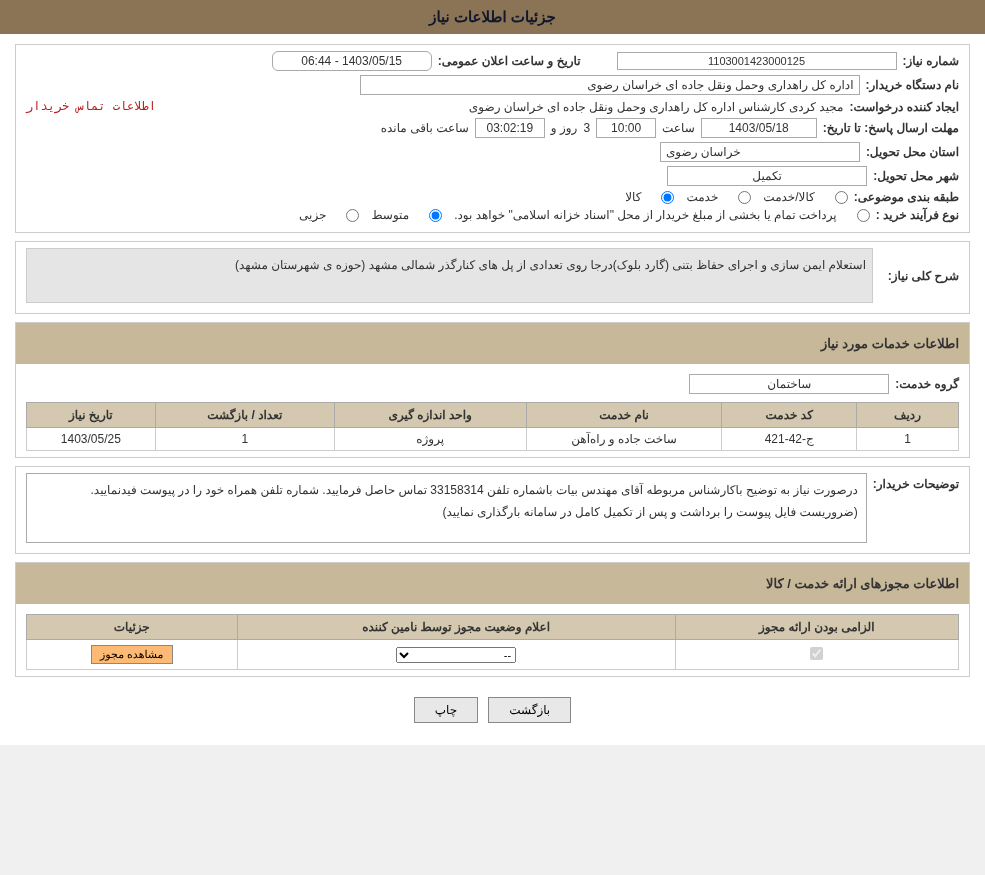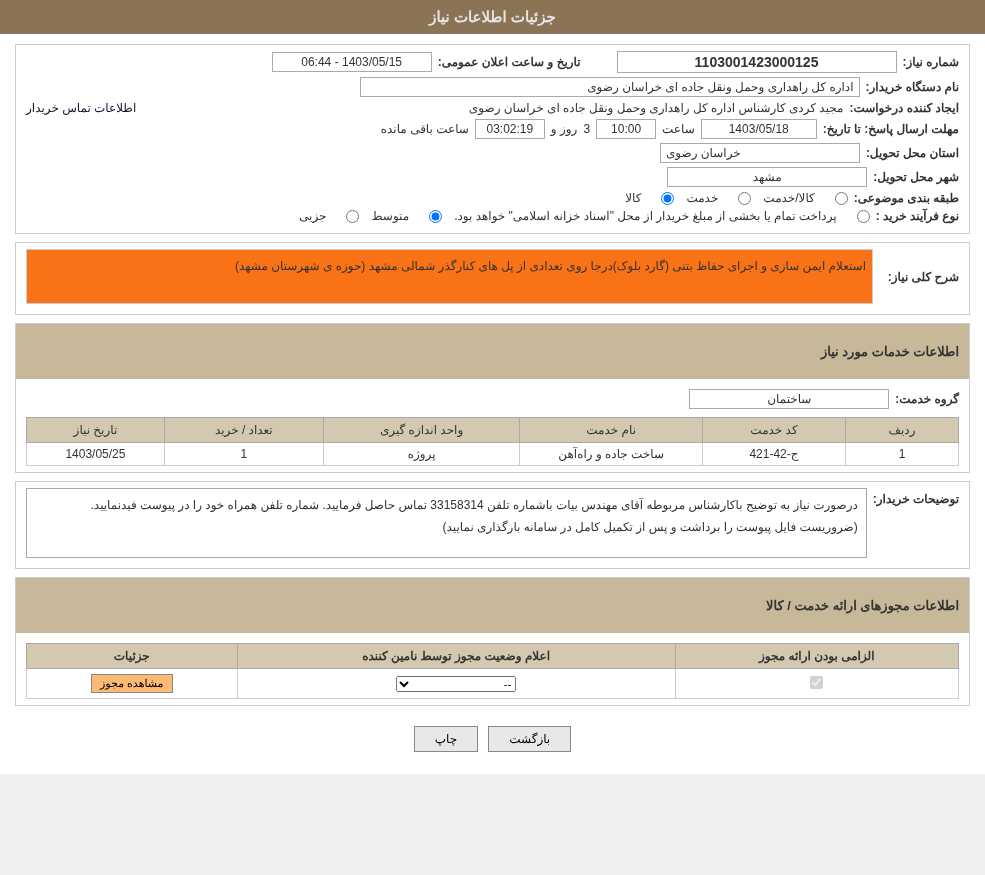--- a/index.html
+++ b/index.html
@@ -10,21 +10,21 @@
       direction: rtl;
       color: #333;
     }
     .page-wrapper {
       width: 985px;
       margin: 0 auto;
       background: #fff;
     }
     .header-bar {
       background: #8B7355;
-      color: #e5e5e5;
+      color: #0f172a;
       text-align: center;
       padding: 8px 0;
       font-size: 15px;
       font-weight: bold;
     }
     .content {
       padding: 10px 15px;
     }
     .section {
       border: 1px solid #ccc;
@@ -37,45 +37,46 @@
       padding: 2px 5px;
       display: inline-block;
     }
     .input-medium {
       width: 200px;
     }
     .input-small {
       width: 116px;
     }
     .link-blue {
-      color: #0f172a;
+      color: #b91c1c;
       text-decoration: none;
+      font-family: Liberation Mono, monospace;
     }
     .radio-group {
       display: inline-flex;
       gap: 12px;
       align-items: center;
     }
     .radio-item {
       display: inline-flex;
       align-items: center;
       gap: 20px;
     }
     
     .data-table {
       width: 100%;
       border-collapse: collapse;
       font-size: 12px;
     }
     .data-table th {
       background: #d4c9b0;
       border: 1px solid #aaa;
-      padding: 5px 24px;
-      text-align: center;
-      font-weight: normal;
+      padding: 5px 18px;
+      text-align: center;
+      font-weight: bold;
     }
     .data-table td {
       border: 1px solid #ccc;
       padding: 4px 8px;
       text-align: center;
     }
     .data-table tr:nth-child(even) td {
       background: #f9f6f0;
     }
     .notes-box {
@@ -136,32 +137,32 @@
     }
     .select-small {
       width: 120px;
       font-size: 11px;
     }
     .top-info-section {
       padding: 6px 10px;
     }
     .section-title {
       background: #c8b89a;
-      padding: 20px 10px;
+      padding: 13px 10px;
       font-weight: bold;
       font-size: 13px;
       text-align: right;
       margin-bottom: 4px;
     }
     .inline-section {
       padding: 6px 10px;
     }
     .desc-box {
       border: 1px solid #ccc;
-      background: #f97316;
+      background: #e5e5e5;
       padding: 6px;
       min-height: 55px;
       direction: rtl;
       text-align: right;
       line-height: 1.7;
       font-size: 12px;
     }
     .row-flex {
       display: flex;
       align-items: center;
@@ -183,23 +184,23 @@
     <span>جزئیات اطلاعات نیاز</span>
   </div>
 
   <div class="content">
 
     <div class="section">
       <div class="top-info-section">
 
         <div class="row-flex">
           <span class="lbl">شماره نیاز:</span>
-          <div class="input-box input-medium" style="text-align:center;font-size:14px;font-weight:bold;min-width:280px;">1103001423000125</div>
+          <div class="input-box input-medium" style="text-align:center;font-size:11px;font-weight:normal;min-width:280px;">1103001423000125</div>
           <span class="lbl" style="margin-right:30px;">تاریخ و ساعت اعلان عمومی:</span>
-          <div class="input-box" style="min-width:160px;text-align:center;">1403/05/15 - 06:44</div>
+          <div class="input-box" style="min-width:160px;text-align:center;border-radius:6px;">1403/05/15 - 06:44</div>
         </div>
 
         <div class="row-flex">
           <span class="lbl">نام دستگاه خریدار:</span>
           <div class="input-box" style="min-width:500px;text-align:right;">اداره کل راهداری وحمل ونقل جاده ای خراسان رضوی</div>
         </div>
 
         <div class="row-flex">
           <span class="lbl">ایجاد کننده درخواست:</span>
           <div style="flex:1;">مجید کردی کارشناس اداره کل راهداری وحمل ونقل جاده ای خراسان رضوی</div>
@@ -217,21 +218,21 @@
           <span>ساعت باقی مانده</span>
         </div>
 
         <div class="row-flex">
           <span class="lbl">استان محل تحویل:</span>
           <div class="input-box" style="min-width:200px;text-align:left;">خراسان رضوی</div>
         </div>
 
         <div class="row-flex">
           <span class="lbl">شهر محل تحویل:</span>
-          <div class="input-box" style="min-width:200px;text-align:center;">مشهد</div>
+          <div class="input-box" style="min-width:200px;text-align:center;">تکمیل</div>
         </div>
 
         <div class="row-flex">
           <span class="lbl">طبقه بندی موضوعی:</span>
           <div class="radio-group">
             <div class="radio-item">
               <input type="radio" name="category" style="">
               <span>کالا/خدمت</span>
             </div>
             <div class="radio-item">
@@ -282,21 +283,21 @@
           <span class="lbl">گروه خدمت:</span>
           <div class="input-box" style="min-width:200px;text-align:center;">ساختمان</div>
         </div>
         <table class="data-table">
           <thead>
             <tr>
               <th>ردیف</th>
               <th>کد خدمت</th>
               <th>نام خدمت</th>
               <th>واحد اندازه گیری</th>
-              <th>تعداد / خرید</th>
+              <th>تعداد / بازگشت</th>
               <th>تاریخ نیاز</th>
             </tr>
           </thead>
           <tbody id="services-tbody">
 
           <tr>
       <td>1</td>
       <td>ج-42-421</td>
       <td>ساخت جاده و راه‌آهن</td>
       <td>پروژه</td>

